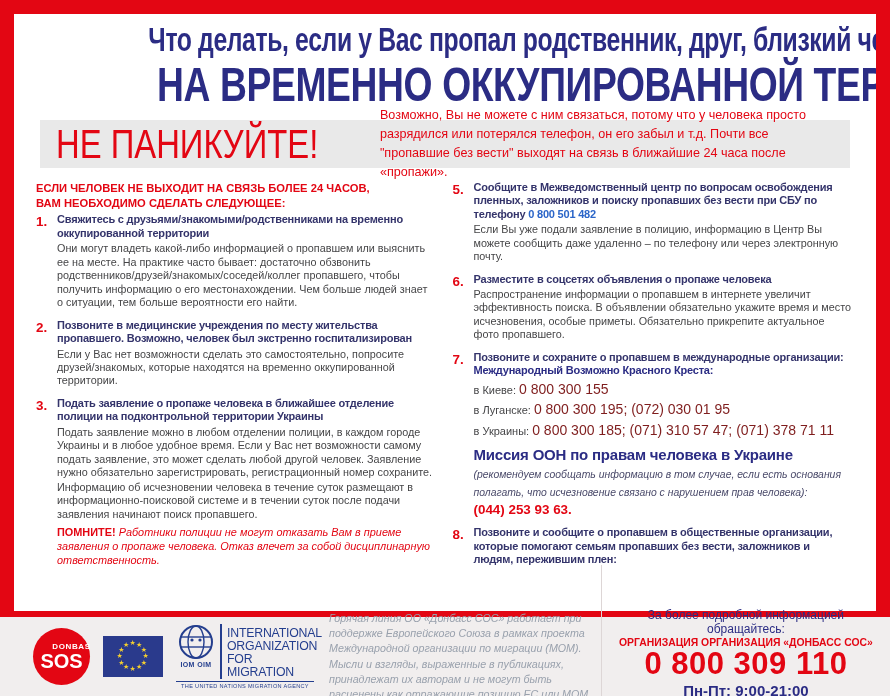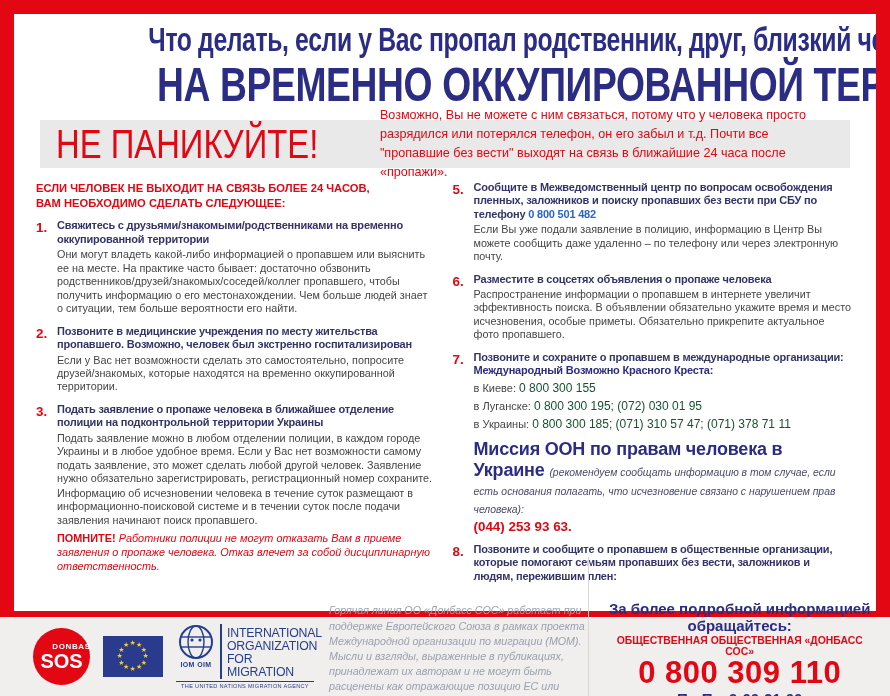--- a/index.html
+++ b/index.html
@@ -25,34 +25,34 @@
   }
   .dont-panic {
     color:#e30613; font-size:40px; line-height:1; white-space:nowrap;
     display:inline-block; transform:scale(.82,1.02); transform-origin:left center;
     font-weight:400; letter-spacing:0;
   }
   .panic-text { color:#e30613; font-size:12.6px; line-height:1.5; margin-left:4px; flex:1; }
   
   .columns { display:flex; gap:17px; margin:13px 24px 0 22px; height:430px; overflow:hidden; }
   .col { flex:1; min-width:0; }
-  .intro { color:#e30613; font-weight:bold; font-size:11.2px; line-height:1.32; margin-bottom:9px; }
+  .intro { color:#e30613; font-weight:bold; font-size:11.2px; line-height:1.32; margin-bottom:3px; }
   .item { position:relative; padding-left:21px; margin-bottom:9px; }
   .item .num { position:absolute; left:0; top:1px; color:#e30613; font-weight:bold; font-size:13.4px; }
   .item h3 { color:#34346b; font-weight:bold; font-size:11px; line-height:1.22; margin-bottom:2px; letter-spacing:-.2px; }
   .item p.body { color:#454547; font-size:10.8px; line-height:1.25; }
   .item p.body + p.body { margin-top:1px; }
   .note { margin-top:5px; color:#e30613; font-size:10.9px; line-height:1.27; }
   .note .nlabel { font-weight:bold; font-style:normal; }
   .note .ntext { font-style:italic; }
   .phone-blue { color:#2b65c8; }
   .loc-line { margin-top:3px; font-size:11px; color:#454547; line-height:1.25; }
-  .loc-phone { color:#14532d; font-size:12px; }
+  .loc-phone { color:#7f1d1d; font-size:14px; }
   .un-block { margin-top:7px; }
-  .un-name { color:#2b2c84; font-weight:bold; font-size:18px; letter-spacing:-.2px; }
+  .un-name { color:#2b2c84; font-weight:bold; font-size:15px; letter-spacing:-.2px; }
   .un-note { color:#4a4a6a; font-style:italic; font-size:10.4px; line-height:1.3; }
   .un-phone { color:#e30613; font-weight:bold; font-size:13.4px; margin-top:2px; }
   
   .footer {
     position:absolute; left:0; bottom:0; width:890px; height:79px;
     background:#f1eeee; display:flex; align-items:center;
   }
   .logo-sos {
     width:57px; height:57px; border-radius:50%; background:#e30613; color:#fff;
     display:flex; flex-direction:column; align-items:center; justify-content:center;
@@ -72,21 +72,21 @@
   .iom-top { display:flex; align-items:flex-start; }
   .iom-globe { flex:none; width:40px; display:flex; flex-direction:column; align-items:center; }
   .iom-globe svg { display:block; }
   .iom-acronym { font-size:7px; font-weight:bold; color:#243e8e; letter-spacing:.4px; margin-top:1px; }
   .iom-lines { border-left:2px solid #243e8e; margin-left:4px; padding-left:5px;
     color:#243e8e; font-size:12.3px; line-height:1.06; letter-spacing:-.2px; padding-top:3px; }
   .iom-caption { border-top:1px solid #243e8e; margin-top:2px; padding-top:1px;
     font-size:5.6px; color:#243e8e; letter-spacing:.3px; text-align:center; }
   .disclaimer { margin-left:15px; width:352px; color:#99a1ad; font-size:10.7px; line-height:1.42; font-style:italic; }
   .contact { margin-left:auto; margin-right:10px; text-align:center; border-left:1px solid #ddd6d6; padding-left:14px; padding-right:4px; }
-  .contact .more-info { color:#2b2c84; font-weight:bold; font-size:15px;margin-top:43px; }
+  .contact .more-info { color:#2b2c84; font-weight:normal; font-size:12px;margin-top:43px; }
   .contact .org { color:#e30613; font-weight:bold; font-size:10.4px; margin-top:1px; }
   .contact .hotline { color:#e30613; font-weight:bold; font-size:31px; line-height:1.05; letter-spacing:.5px; white-space:nowrap; }
   .contact .hours { display:flex; justify-content:center; gap:20px; color:#2b2c84; font-weight:bold; font-size:15px; margin-top:1px;flex-direction:column; }
   .contact .messengers { font-size:10.2px; margin-top:1px; white-space:nowrap; }
   .contact .mlabel { color:#2b2c84; font-weight:bold; }
   .contact .mvalue { color:#e30613; }
   .contact .msep { display:inline-block; width:8px; }
 </style>
 </head>
 <body>
@@ -207,21 +207,21 @@
           <div>INTERNATIONAL</div>
           <div>ORGANIZATION</div>
           <div>FOR MIGRATION</div>
         </div>
       </div>
       <div class="iom-caption">THE UNITED NATIONS MIGRATION AGENCY</div>
     </div>
     <p class="disclaimer">Горячая линия ОО «Донбасс СОС» работает при поддержке Европейского Союза в рамках проекта Международной организации по миграции (МОМ). Мысли и взгляды, выраженные в публикациях, принадлежат их авторам и не могут быть расценены как отражающие позицию ЕС или МОМ.</p>
     <div class="contact">
       <div class="more-info">За более подробной информацией обращайтесь:</div>
-      <div class="org">ОБЩЕСТВЕННАЯ ОБЩЕСТВЕННАЯ «ДОНБАСС СОС»</div>
+      <div class="org">ОРГАНИЗАЦИЯ ОРГАНИЗАЦИЯ «ДОНБАСС СОС»</div>
       <div class="hotline">0 800 309 110</div>
       <div class="hours">
         <span>Пн-Пт: 9:00-21:00</span>
         <span>Сб-Вс: 9:00-18:00</span>
       </div>
       <div class="messengers">
         <span class="mlabel">Skype:</span>
         <span class="mvalue">логин "Donbas SOS"</span><span class="msep"></span>
         <span class="mlabel">Viber:</span>
         <span class="mvalue">+38 093 500 69 18</span>

